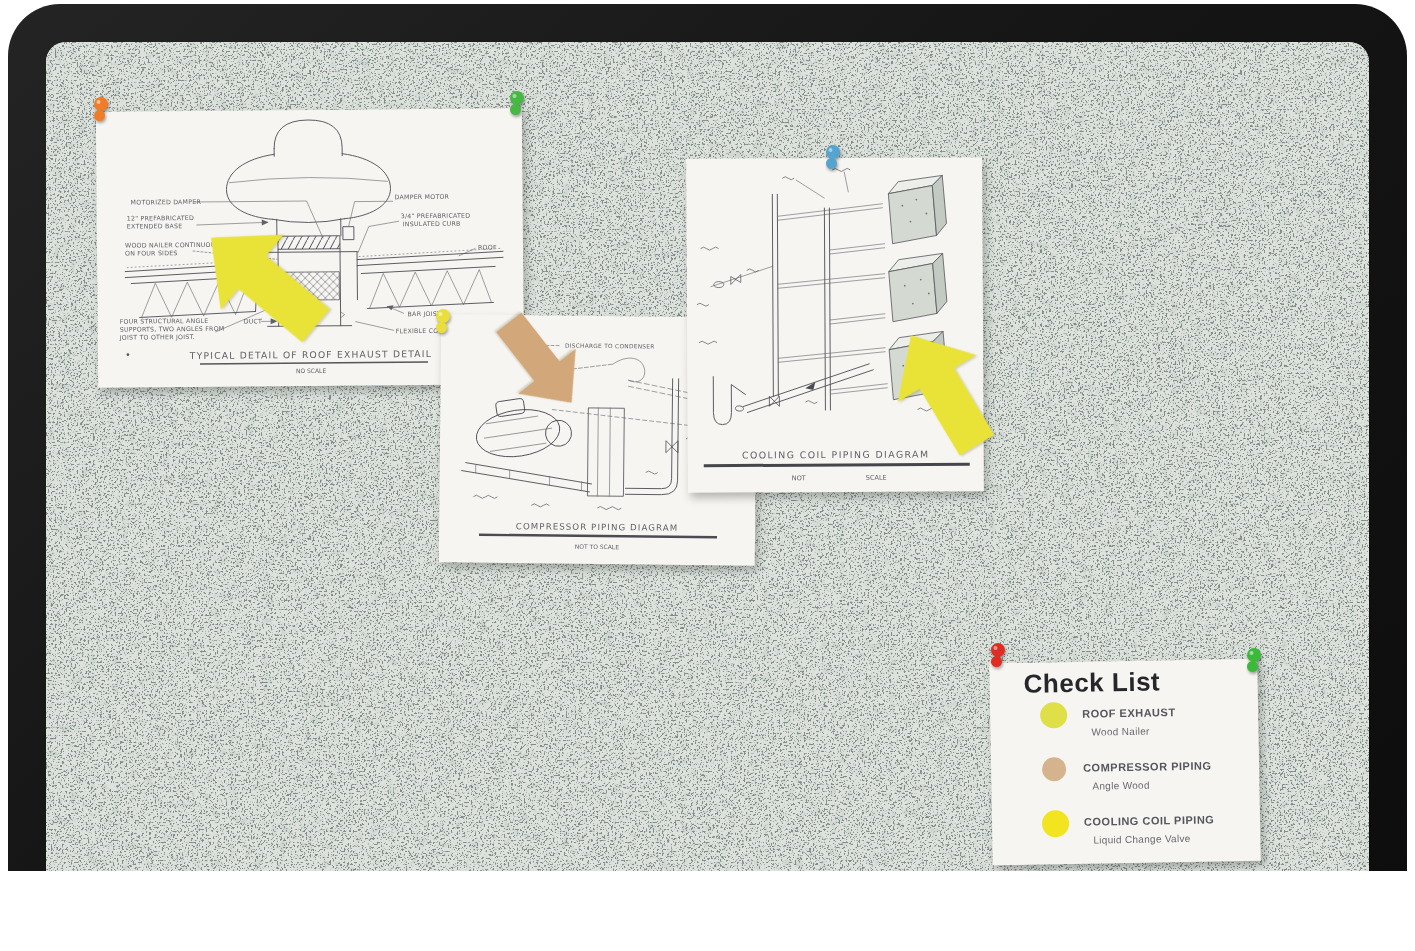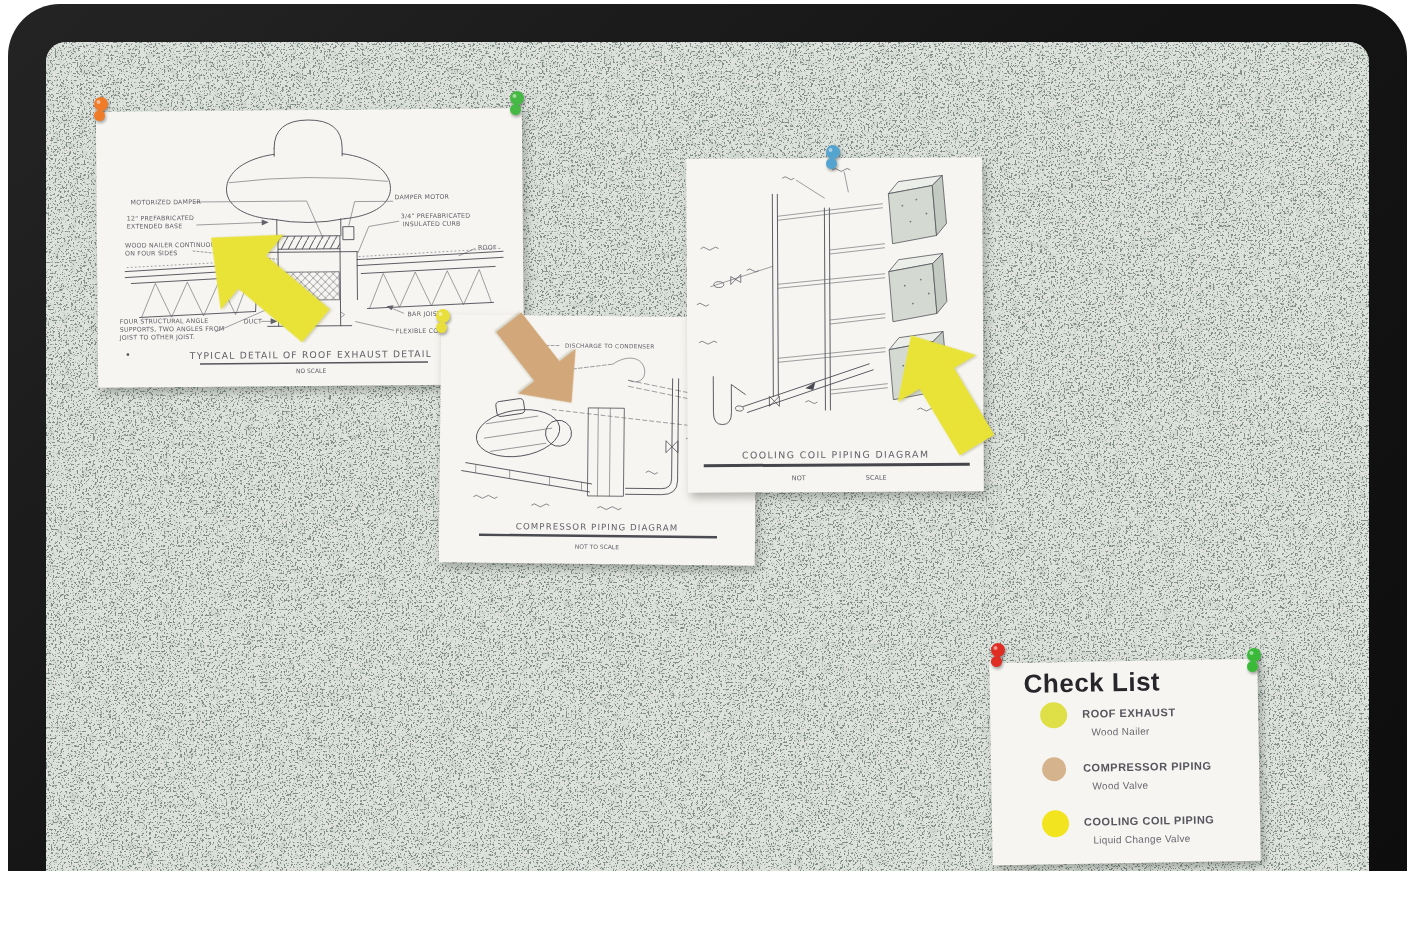--- a/index.html
+++ b/index.html
@@ -248,21 +248,21 @@
   <div class="paper checklist">
     <div class="cl-title">Check List</div>
     <div class="cl-row" style="top:40px;">
       <span class="cl-dot" style="left: 50px; top: 0px; width: 27px; height: 26px; background-color: rgb(223, 223, 72);"></span>
       <span class="cl-label">ROOF EXHAUST</span>
       <span class="cl-sub">Wood Nailer</span>
     </div>
     <div class="cl-row" style="top:94px;">
       <span class="cl-dot" style="left: 51px; top: 1px; width: 24px; height: 24px; background-color: rgb(213, 180, 141);"></span>
       <span class="cl-label">COMPRESSOR PIPING</span>
-      <span class="cl-sub">Wood Valve</span>
+      <span class="cl-sub">Angle Wood</span>
     </div>
     <div class="cl-row" style="top:148px;">
       <span class="cl-dot" style="left: 50px; top: 0px; width: 27px; height: 27px; background-color: rgb(242, 228, 31);"></span>
       <span class="cl-label">COOLING COIL PIPING</span>
       <span class="cl-sub">Liquid Change Valve</span>
     </div>
   </div>
 
   <div class="arrow" style="left:216px;top:212px;transform:rotate(-50deg);">
     <svg width="98" height="138" viewBox="0 0 100 140">

